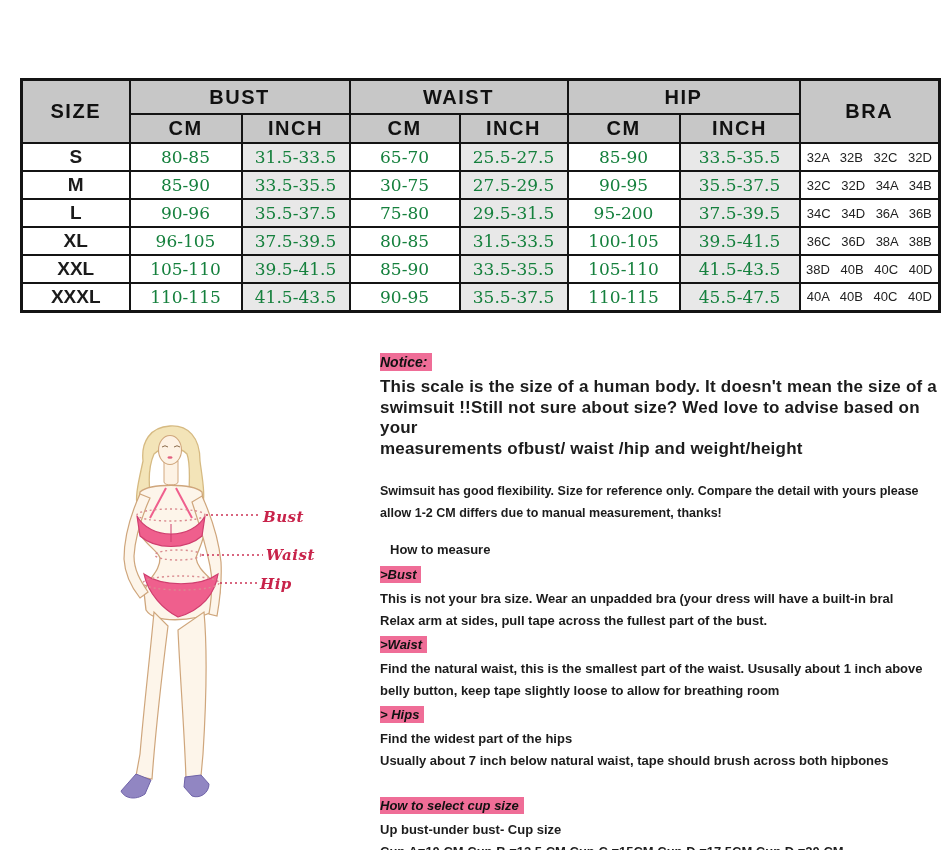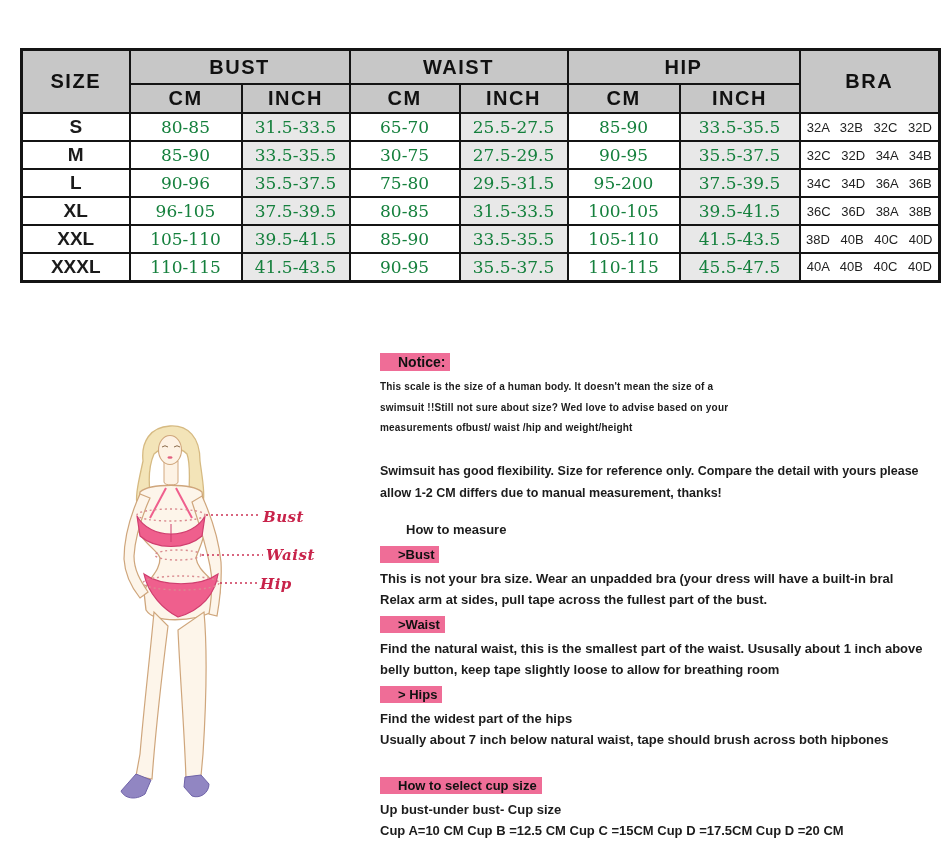--- a/index.html
+++ b/index.html
@@ -3,21 +3,21 @@
 <meta charset="utf-8">
 <style>
   html,body{margin:0;padding:0;}
   body{
     width:950px;height:850px;position:relative;background:#ffffff;
     font-family:"Liberation Sans", sans-serif;color:#1b1b1b;overflow:hidden;
   }
 
   
   table.size-table{
-    position:absolute;left:20px;top:48px;width:918px;
+    position:absolute;left:20px;top:78px;width:918px;
     border-collapse:collapse;table-layout:fixed;
     border:3px solid #141414;
     padding-left:23px;
   }
   .size-table th,.size-table td{
     border:2px solid #141414;text-align:center;vertical-align:middle;padding:0;
   }
   .size-table thead th{
     background:#c7c7c7;font-size:20px;font-weight:600;letter-spacing:1.5px;
     font-family:"Liberation Sans",sans-serif;color:#111;
@@ -36,25 +36,25 @@
   .m-label{
     position:absolute;font-family:"DejaVu Serif",serif;font-style:italic;font-weight:bold;
     font-size:15px;color:#c8234a;letter-spacing:0.5px;
   }
   .m-label.bust{left:143px;top:84px;}
   .m-label.waist{left:146px;top:122px;}
   .m-label.hip{left:140px;top:151px;}
 
   
   .notes{position:absolute;left:380px;top:353px;width:558px;font-weight:bold;color:#1c1c1c;}
-  .hl{background:#ef6d97;color:#111;padding:1px 5px 1px 18px;display:inline-block;}
+  .hl{background:#ef6d97;color:#111;padding:1px 5px 1px 0;display:inline-block;font-style:italic;}
   .notice-label{font-size:14px;margin:0 0 6px 0;}
-  .notice-body{font-size:10px;line-height:20.5px;white-space:pre-line;margin:1px 0 21px 0;letter-spacing:0.2px;}
+  .notice-body{font-size:17px;line-height:20.5px;white-space:pre-line;margin:1px 0 21px 0;letter-spacing:0.2px;}
   .flex-note{font-size:12.5px;line-height:22px;white-space:pre-line;margin:0 0 18px 0;}
-  .how-to{font-size:13px;margin:0 0 9px 16px;padding-left:10px;}
+  .how-to{font-size:13px;margin:0 0 9px 0;padding-left:10px;}
   .sec-label{font-size:13px;margin:0 0 5px 0;}
   .sec-text{font-size:13px;line-height:21.5px;white-space:pre-line;margin:0 0 5px 0;}
   .cup-gap{margin-top:26px;}
 </style>
 </head>
 <body>
 
 <table class="size-table">
   <colgroup>
     <col style="width:108px">

